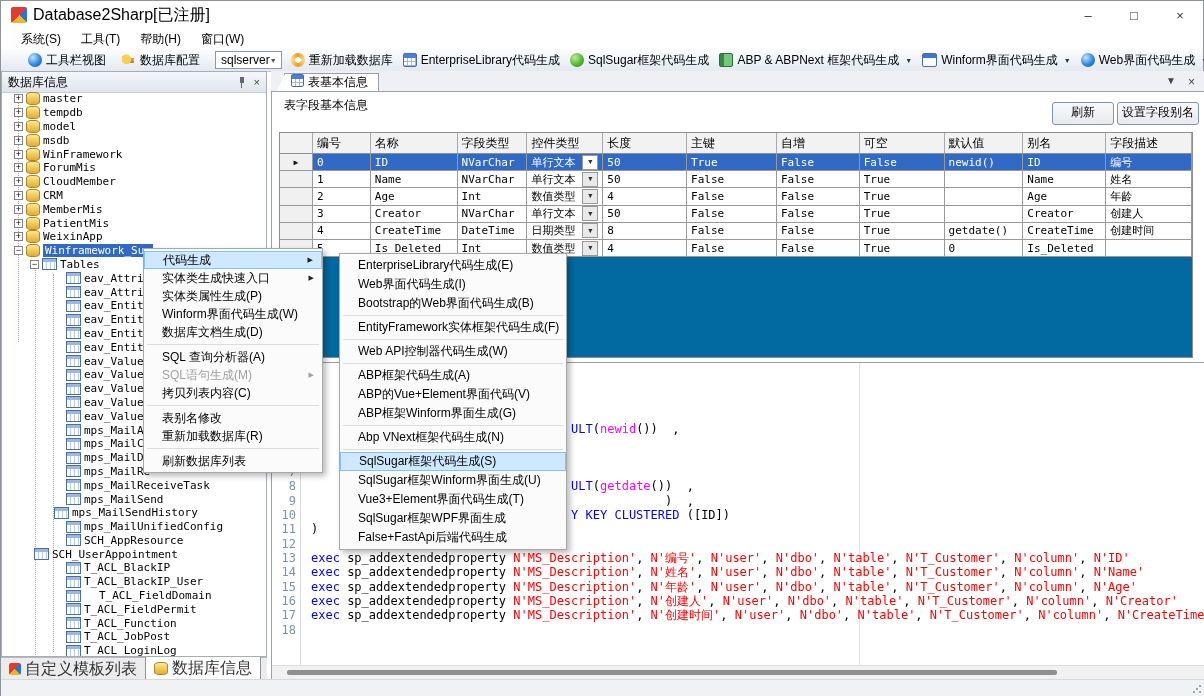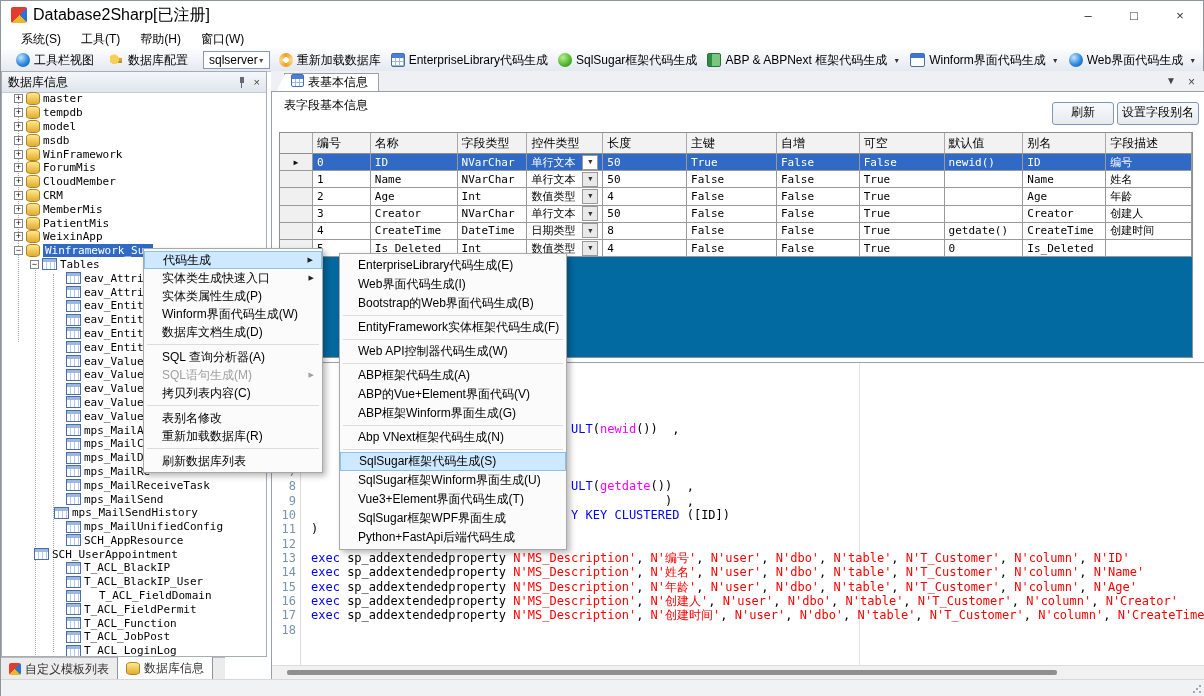--- a/index.html
+++ b/index.html
@@ -21,21 +21,21 @@
         font-size:13px;color:#333;}
 
   
   .menubar{position:absolute;left:0;top:28px;width:100%;height:20px;background:#fff;
            display:flex;align-items:center;padding-left:10px;box-sizing:border-box;font-size:12px;}
   .menubar .mi{padding:2px 10px;}
 
   
   .toolbar{position:absolute;left:0;top:48px;width:100%;height:23px;
            background:linear-gradient(#fcfdfe,#e4e9f0);border-bottom:1px solid #c2c9d4;
-           display:flex;align-items:center;font-size:12px;box-sizing:border-box;padding:0 4px;}
+           display:flex;align-items:center;font-size:12px;box-sizing:border-box;padding:0 16px;}
   .grip{width:5px;height:16px;margin:0 3px;
         background:repeating-linear-gradient(#aab4c2 0 2px,transparent 2px 4px);}
   .tbtn{display:flex;align-items:center;gap:4px;padding:2px 5px;white-space:nowrap;}
   .tsep{width:1px;height:16px;background:#c2c9d4;margin:0 3px;}
   .chev{font-size:7px;color:#333;margin-left:2px;}
   .i{display:inline-block;width:14px;height:14px;border-radius:2px;flex:none;}
   .i-globe{border-radius:50%;background:radial-gradient(circle at 35% 32%,#bfe6ff,#2f87dd 55%,#0c58a8);}
   .i-keys{background:radial-gradient(circle at 30% 45%,#f6cf57 38%,transparent 40%),
           linear-gradient(#d7a62f,#d7a62f) no-repeat 55% 45%/9px 3px,
           linear-gradient(#b98f2f,#b98f2f) no-repeat 80% 70%/5px 2px;}
@@ -71,22 +71,22 @@
         font-family:"Liberation Sans",sans-serif;}
   .dbicon{display:inline-block;width:12px;height:11px;margin:0 3px;flex:none;
           background:linear-gradient(#ffe98c,#e0ac32);border:1px solid #b08527;border-radius:5px/3px;}
   .tblicon{display:inline-block;width:13px;height:10px;margin:0 3px;flex:none;border:1px solid #4a6da8;
            background:linear-gradient(#9db8e0 0 3px,transparent 3px),
                       repeating-linear-gradient(90deg,transparent 0 3px,#b9cbe8 3px 4px),#fff;}
   .sel-label{background:#316ac5;color:#fff;padding:0 2px;}
   .guide{position:absolute;border-left:1px dotted #a9a9a9;width:0;}
 
   
-  .lp-tabs{position:absolute;left:0;top:656px;width:224px;height:22px;background:#ececec;
-           border-top:1px solid #b9b9b9;display:flex;align-items:flex-start;font-size:12px;}
+  .lp-tabs{position:absolute;left:0;top:656px;width:266px;height:22px;background:#ececec;
+           border-top:1px solid #b9b9b9;display:flex;align-items:flex-start;font-size:16px;}
   .lptab{display:flex;align-items:center;gap:4px;padding:2px 8px;height:18px;color:#333;}
   .lptab.active{background:#fff;border:1px solid #8f949b;border-top:none;margin-top:-1px;height:19px;}
   .i-pinwheel{width:12px;height:12px;border-radius:2px;
       background:linear-gradient(135deg,#e33b2e 0 50%,transparent 50%),
                  linear-gradient(225deg,#2f6fd8 0 50%,transparent 50%),
                  linear-gradient(45deg,#f2b52a 0 50%,#3fa23f 50%);}
   .i-dbsmall{width:12px;height:11px;background:linear-gradient(#ffe98c,#e0ac32);
              border:1px solid #b08527;border-radius:5px/3px;}
 
   
@@ -793,21 +793,21 @@
       <div class="it">
         <span>SqlSugar框架Winform界面生成(U)</span>
       </div>
       <div class="it">
         <span>Vue3+Element界面代码生成(T)</span>
       </div>
       <div class="it">
         <span>SqlSugar框架WPF界面生成</span>
       </div>
       <div class="it">
-        <span>Python+FastApi后端代码生成</span>
+        <span>False+FastApi后端代码生成</span>
       </div>
     </div>
 
   <div class="statusbar">
     <span class="gripdots"></span>
   </div>
 
 </div>
 
 </body></html>

